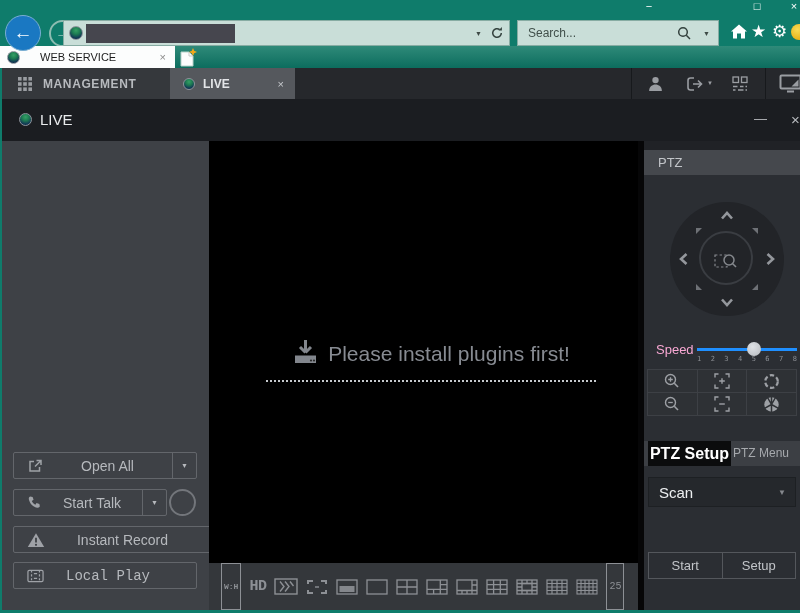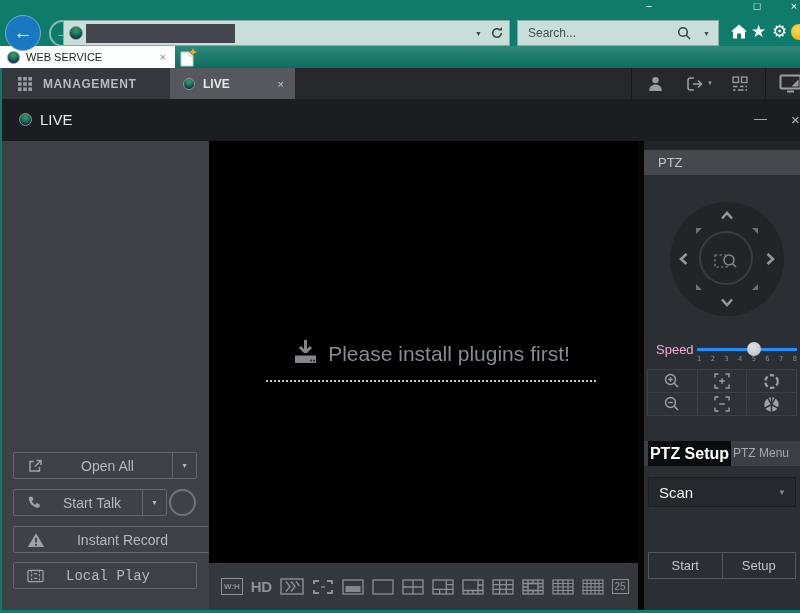--- a/index.html
+++ b/index.html
@@ -31,21 +31,21 @@
   .search-mag { position:absolute; right:27px; top:5px; }
   .search-caret { position:absolute; right:8px; top:9px; font-size:7px; color:#3e4a46; }
   .nav-glyph { position:absolute; top:21px; color:#fff; }
   .smiley { position:absolute; left:791px; top:24px; width:16px; height:16px; border-radius:50%;
     background:radial-gradient(circle at 40% 35%, #f8dc55, #e9b41a 70%, #c99400); }
 
   .tab-row { position:absolute; left:0; top:46px; width:800px; height:22px;
     background:linear-gradient(#2f8a79,#0c6d5e); }
   .browser-tab { position:absolute; left:0; top:0; width:175px; height:22px; background:#fcfdfd;
     display:flex; align-items:center; }
-  .browser-tab .title { font-size:11px; color:#1c1c1c; margin-left:6px;text-align:right; }
+  .browser-tab .title { font-size:11px; color:#1c1c1c; margin-left:20px;text-align:right; }
   .browser-tab .close { margin-left:auto; margin-right:9px; color:#8a8a8a; font-size:11px; }
   .newtab-btn { position:absolute; left:178px; top:2px; width:20px; height:19px; }
 
   .orb { border-radius:50%; border:1px solid #8d939b;
     background:radial-gradient(circle at 50% 28%, #35a065 0%, #1d7a52 38%, #123a56 72%, #0a1c33 100%); }
 
   
   .app-header { position:absolute; left:2px; top:68px; width:798px; height:31px; background:#26282c; }
   .mgmt-btn { position:absolute; left:0; top:0; width:168px; height:31px; background:#35383c;
     display:flex; align-items:center; padding-left:16px; }
@@ -78,21 +78,21 @@
   
   .video { position:absolute; left:209px; top:141px; width:429px; height:422px; background:#000;padding-left:36px; }
   .plugin-link { position:absolute; left:57px; top:197px; width:330px;
     display:flex; align-items:center; justify-content:center; gap:9px;
     border-bottom:2px dotted #c6c9cd; padding-bottom:11px; cursor:pointer; }
   .plugin-link .msg { font-size:21px; color:#878b92; }
 
   .gap-strip { position:absolute; left:638px; top:141px; width:6px; height:469px; background:#060607; }
 
   .video-toolbar { position:absolute; left:209px; top:563px; width:429px; height:47px; background:#34373b;
-    display:flex; align-items:center; padding-left:12px; gap:8px; }
+    display:flex; padding-left:12px; gap:8px;font-family:Liberation Mono, monospace; }
   .vt { display:flex; align-items:center; justify-content:center; color:#8d9095; }
   .wh-box { border:1px solid #8d9095; font-size:8px; font-weight:bold; padding:3px 2px; }
   .hd-lbl { font-size:15px; font-weight:bold; letter-spacing:-.5px; }
   .n25-box { border:1px solid #8d9095; font-size:10px; padding:1px 2px; }
 
   
   .right-panel { position:absolute; left:644px; top:141px; width:156px; height:469px; background:#2b2e33; }
   .rp-topstrip { position:absolute; left:0; top:0; width:156px; height:9px; background:#202226; }
   .ptz-header { position:absolute; left:0; top:9px; width:156px; height:25px; background:#45484d;
     line-height:25px; padding-left:14px; font-size:13px; color:#c2c5c9; }

